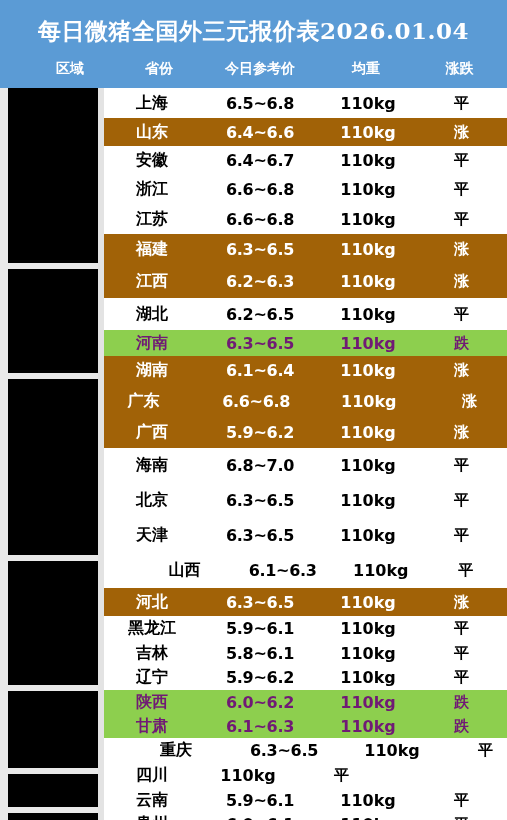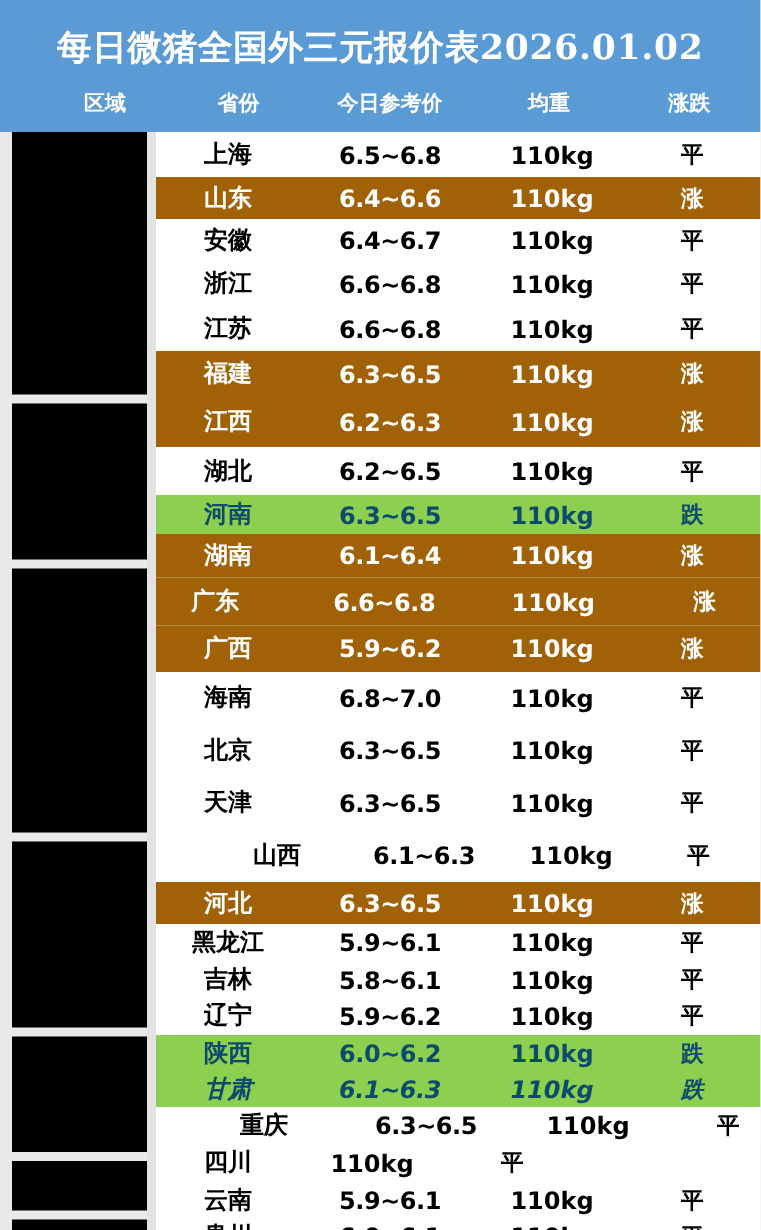--- a/index.html
+++ b/index.html
@@ -80,29 +80,29 @@
     text-align:center;
     box-sizing:border-box;
   }
   .c-prov{width:96px;font-size:16px;font-family:"DejaVu Sans","Liberation Sans",sans-serif;}
   .c-price{width:120px;font-size:16px;letter-spacing:-0.3px;}
   .c-weight{width:96px;font-size:16px;}
   .c-change{width:91px;font-size:15px;font-family:"DejaVu Sans","Liberation Sans",sans-serif;}
 
   .row.flat .cell{color:#000000;}
   .row.up .cell{color:#ffffff;}
-  .row.down .cell{color:#0c4a6e;}
+  .row.down .cell{color:#701a75;}
 </style>
 </head>
 <body>
 
 <div class="page">
 
   <div class="header">
-    <div class="title">每日微猪全国外三元报价表2026.01.02</div>
+    <div class="title">每日微猪全国外三元报价表2026.01.04</div>
     <div class="colheads">
       <span class="ch-region">区域</span>
       <span class="ch-prov">省份</span>
       <span class="ch-price">今日参考价</span>
       <span class="ch-weight">均重</span>
       <span class="ch-change">涨跌</span>
     </div>
   </div>
 
   <div class="tablewrap">
@@ -236,21 +236,21 @@
           <div class="cell c-price">5.9~6.2</div>
           <div class="cell c-weight">110kg</div>
           <div class="cell c-change">平</div>
         </div>
         <div class="row down" style="height: 24px;">
           <div class="cell c-prov">陕西</div>
           <div class="cell c-price">6.0~6.2</div>
           <div class="cell c-weight">110kg</div>
           <div class="cell c-change">跌</div>
         </div>
-        <div class="row down" style="height: 24px; font-style: italic;">
+        <div class="row down" style="height: 24px;">
           <div class="cell c-prov">甘肃</div>
           <div class="cell c-price">6.1~6.3</div>
           <div class="cell c-weight">110kg</div>
           <div class="cell c-change">跌</div>
         </div>
         <div class="row flat" style="height: 25px; margin-left: 24px;">
           <div class="cell c-prov">重庆</div>
           <div class="cell c-price">6.3~6.5</div>
           <div class="cell c-weight">110kg</div>
           <div class="cell c-change">平</div>

